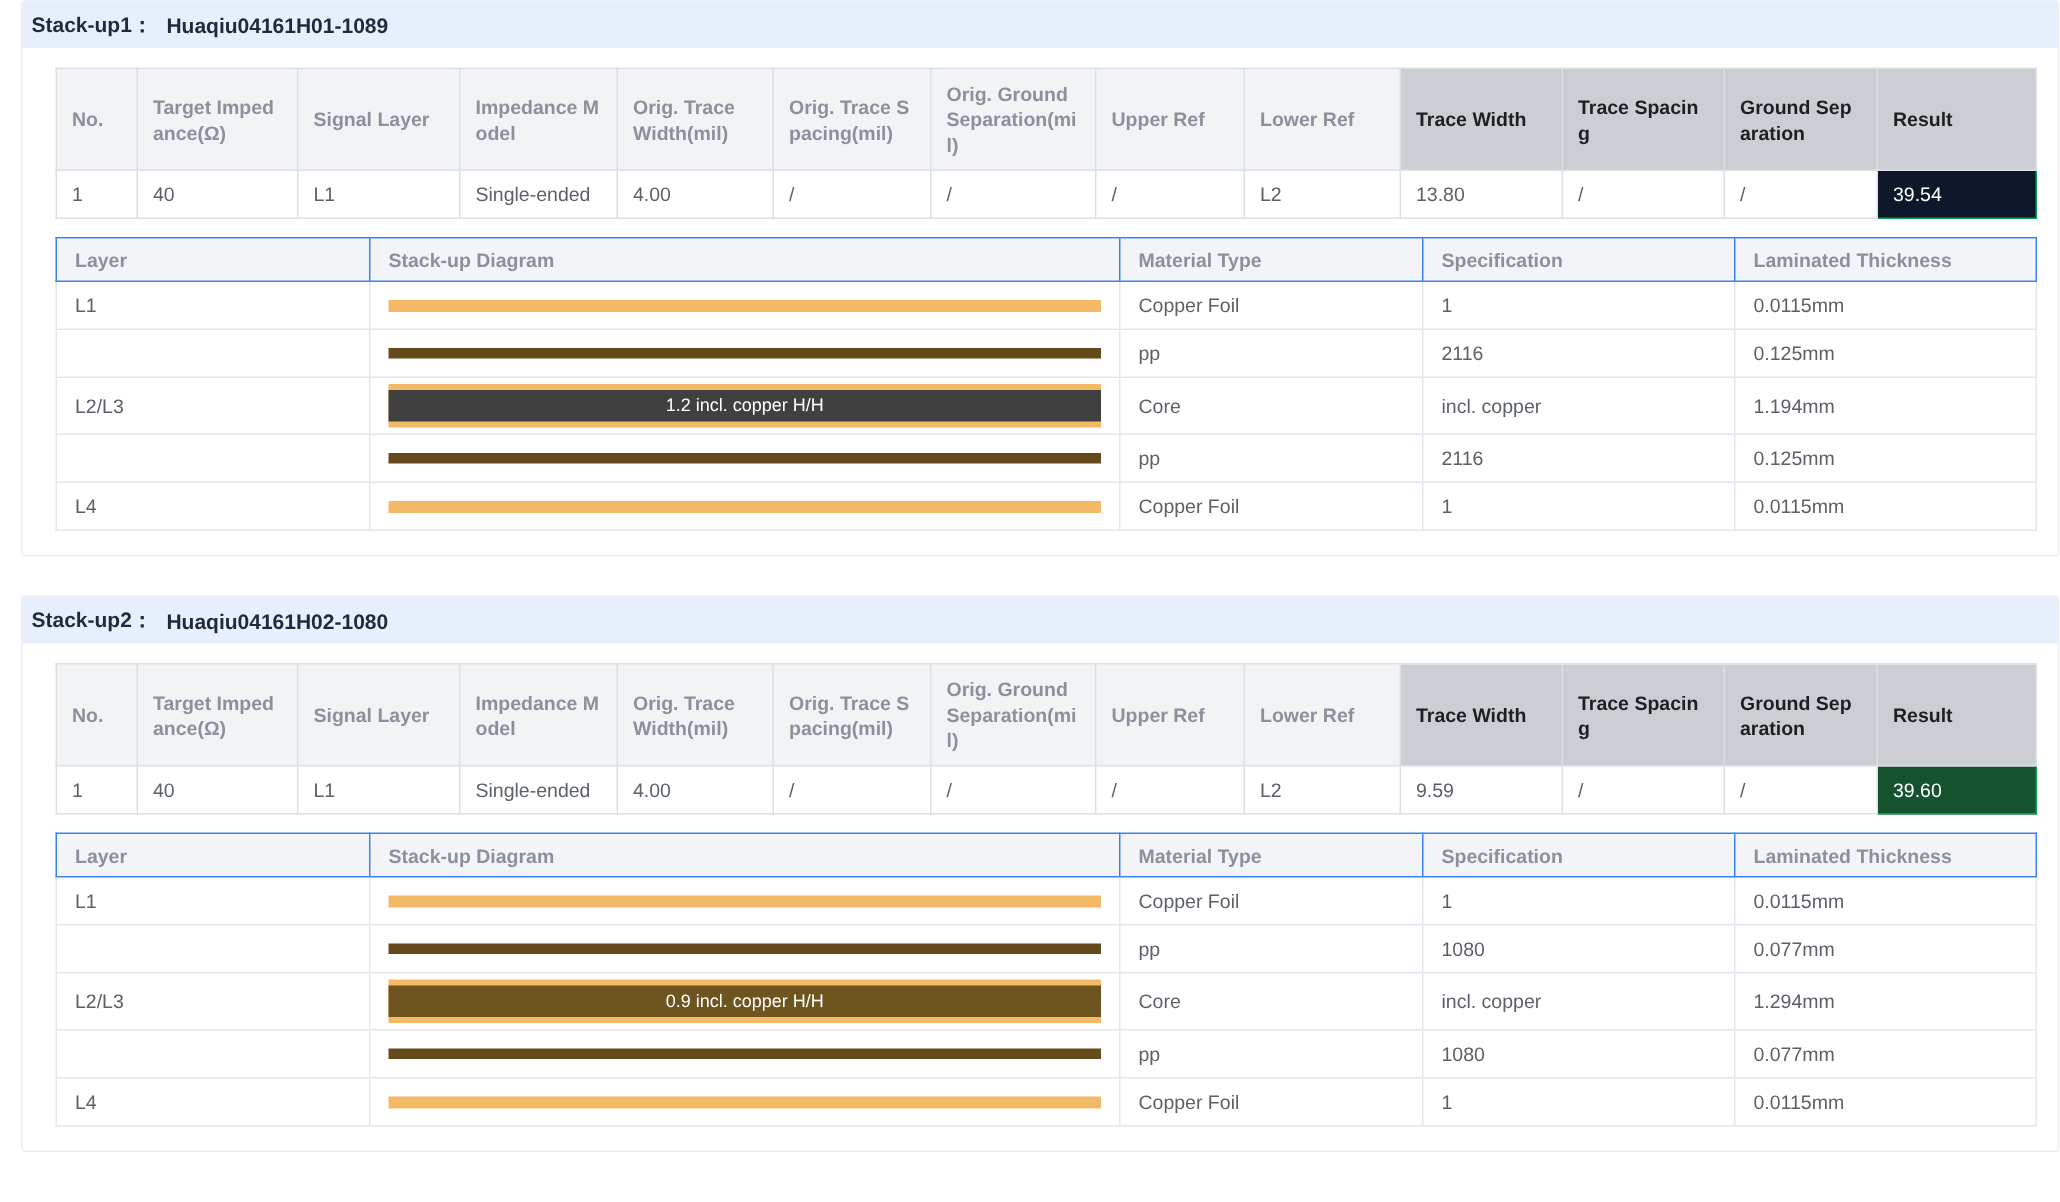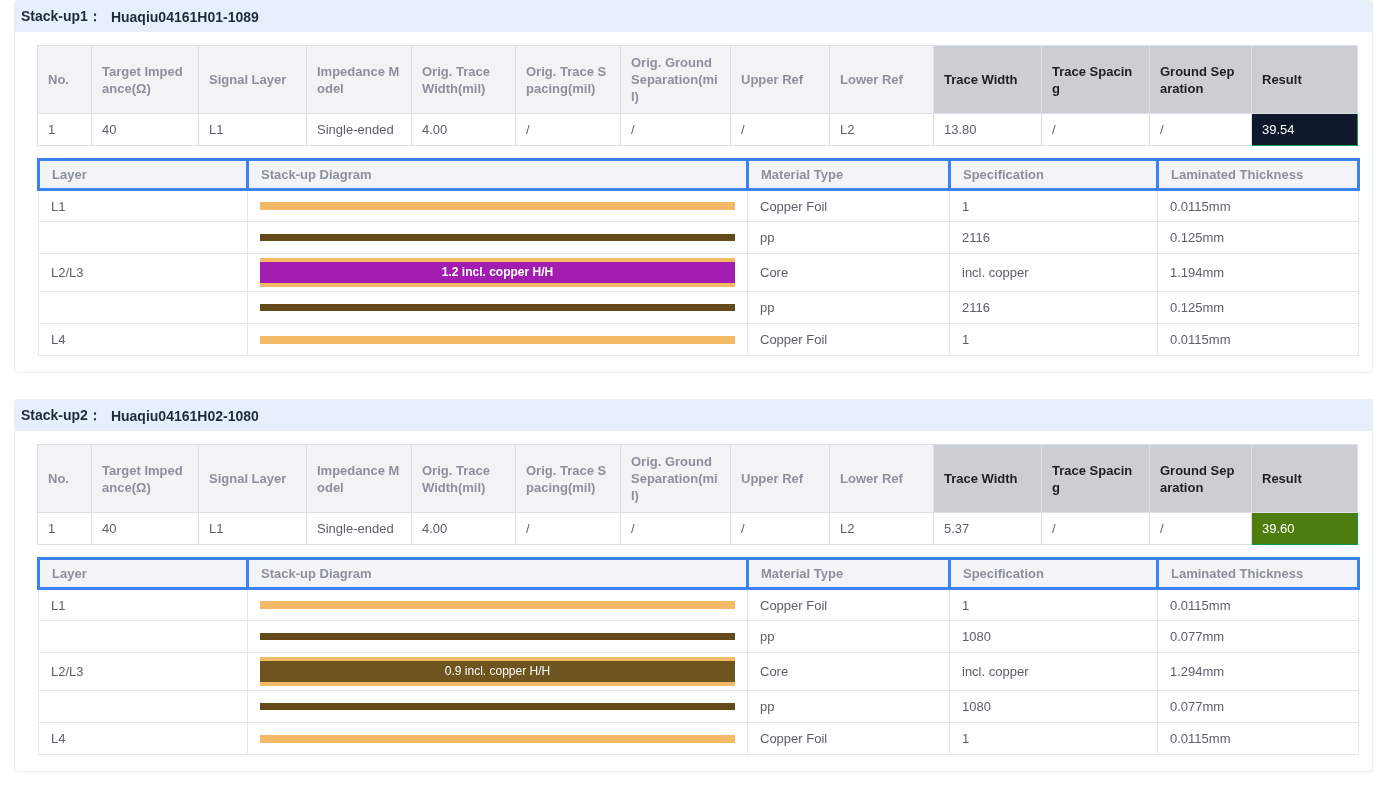--- a/index.html
+++ b/index.html
@@ -67,21 +67,21 @@
   }
   .impedance-table td.result-cell { color: #ffffff; }
 
   .layer-table { width: 1320px; }
   .layer-table th {
     background: #f2f4f8;
     color: #8b919c;
     font-weight: 700;
     text-align: left;
     padding: 6px 12px;
-    border: 3px solid #3b82f6;
+    border: 1px solid #3b82f6;
     height: 29px;
   }
   .layer-table td {
     border: 1px solid #e3e6ec;
     padding: 0 12px;
     height: 32px;
     color: #5c6168;
     background: #fff;
   }
   .layer-table tr.core-row td { height: 38px; }
@@ -196,21 +196,21 @@
                   <div class="bar pp" style="background: rgb(100, 73, 26);"></div>
                 </td>
                 <td>pp</td>
                 <td>2116</td>
                 <td>0.125mm</td>
               </tr>
               <tr class="core-row">
                 <td>L2/L3</td>
                 <td class="diagram-cell">
                   <div class="core-bar" style="background: rgb(243, 185, 102);">
-                    <div class="core-inner" style="background: #a21caf; font-weight: bold;">1.2 incl. copper H/H</div>
+                    <div class="core-inner" style="background: #404040;">1.2 incl. copper H/H</div>
                   </div>
                 </td>
                 <td>Core</td>
                 <td>incl. copper</td>
                 <td>1.194mm</td>
               </tr>
               <tr>
                 <td></td>
                 <td class="diagram-cell">
                   <div class="bar pp" style="background: rgb(100, 73, 26);"></div>
@@ -278,24 +278,24 @@
               <tr>
                 <td>1</td>
                 <td>40</td>
                 <td>L1</td>
                 <td>Single-ended</td>
                 <td>4.00</td>
                 <td>/</td>
                 <td>/</td>
                 <td>/</td>
                 <td>L2</td>
-                <td>5.37</td>
-                <td>/</td>
-                <td>/</td>
-                <td class="result-cell" style="background: #4d7c0f; border-color: rgb(8, 158, 86);">39.60</td>
+                <td>9.59</td>
+                <td>/</td>
+                <td>/</td>
+                <td class="result-cell" style="background: #14532d; border-color: rgb(8, 158, 86);">39.60</td>
               </tr>
             </tbody>
           </table>
         </div>
       <div>
           <table class="layer-table">
             <colgroup>
               <col style="width: 209px;">
               <col style="width: 500px;">
               <col style="width: 202px;">

